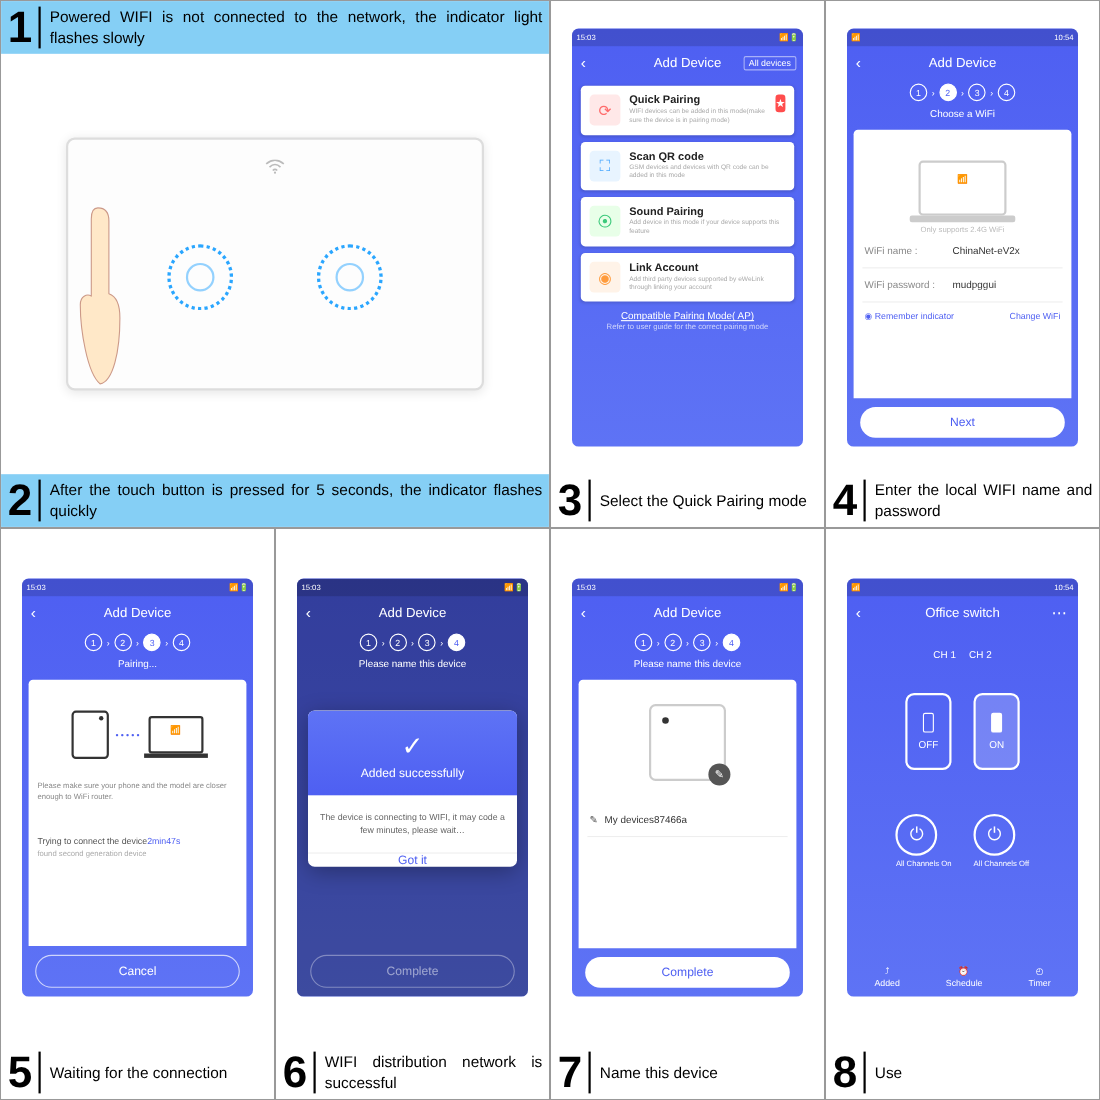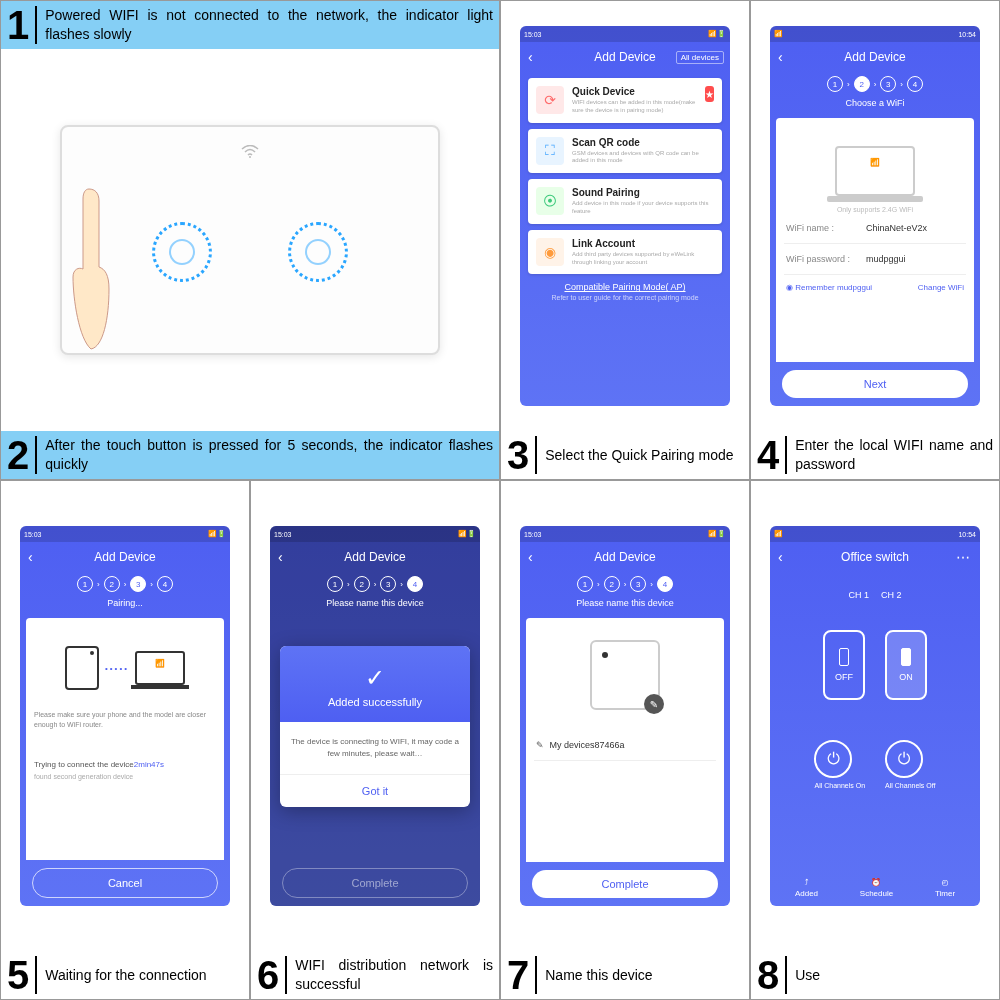--- a/index.html
+++ b/index.html
@@ -59,21 +59,21 @@
   .power-row { display: flex; gap: 20px; justify-content: center; margin-top: 40px; }
   .power-btn { width: 38px; height: 38px; border: 2px solid #fff; border-radius: 50%; color: #fff; display: flex; align-items: center; justify-content: center; font-size: 16px; }
   .power-lbl { color: #fff; font-size: 7px; text-align: center; margin-top: 4px; }
   .bottom-icons { display: flex; justify-content: space-around; color: #fff; font-size: 8px; padding: 8px 4px; margin-top: auto; }
   .bottom-icons div { display: flex; flex-direction: column; align-items: center; gap: 2px; }
   
   .modal { position: absolute; left: 10px; right: 10px; top: 120px; background: #fff; border-radius: 6px; box-shadow: 0 4px 20px rgba(0,0,0,0.3); overflow: hidden; }
   .modal-head { background: linear-gradient(180deg,#5e73f5,#4e5ff2); color: #fff; text-align: center; padding: 18px 8px 14px; }
   .modal-head .check { font-size: 24px; }
   .modal-body { padding: 14px 10px; font-size: 8px; color: #666; text-align: center; line-height: 1.5; }
-  .modal-btn { color: #4e5ff2; text-align: center; padding: 10px; font-size: 11px; border-top: 1px solid #eee; }
+  .modal-btn { color: #4e5ff2; text-align: center; font-size: 11px; border-top: 1px solid #eee; }
   .overlay-dark::before { content:""; position:absolute; inset:0; background:rgba(0,0,0,0.35); }
   
   .laptop-ico { width: 80px; height: 50px; border: 2px solid #ccc; border-radius: 4px; margin: 20px auto 10px; position: relative; }
   .laptop-ico::after { content:""; position:absolute; left:-10px; right:-10px; bottom:-8px; height:6px; background:#ccc; border-radius:2px; }
 </style>
 </head>
 <body>
 
 <div class="grid">
 
@@ -114,21 +114,21 @@
           </div>
         <div class="navbar">
             <span class="back">‹</span>
             <span>Add Device</span>
             <span class="right">All devices</span>
           </div>
         <div style="flex:1; overflow:hidden;">
           <div class="opt-card">
             <div class="opt-icon" style="background:#ffe8e8;color:#ff6b6b;">⟳</div>
             <div>
-                <div class="opt-title">Quick Device</div>
+                <div class="opt-title">Quick Pairing</div>
                 <div class="opt-desc">WIFI devices can be added in this mode(make sure the device is in pairing mode)</div>
               </div>
             <div style="background:#ff4d4d;color:#fff;width:16px;height:16px;border-radius:3px;font-size:10px;display:flex;align-items:center;justify-content:center;">★</div>
           </div>
           <div class="opt-card">
             <div class="opt-icon" style="background:#e8f4ff;color:#4aa8ff;">⛶</div>
             <div>
                 <div class="opt-title">Scan QR code</div>
                 <div class="opt-desc">GSM devices and devices with QR code can be added in this mode</div>
               </div>
@@ -187,21 +187,21 @@
           <div style="text-align:center;color:#bbb;font-size:7px;">Only supports 2.4G WiFi</div>
           <div class="form-row">
               <span class="lbl">WiFi name :</span>
               <span class="val">ChinaNet-eV2x</span>
             </div>
           <div class="form-row">
               <span class="lbl">WiFi password :</span>
               <span class="val">mudpggui</span>
             </div>
           <div style="display:flex;justify-content:space-between;padding:8px 2px;font-size:8px;">
-            <span style="color:#4e5ff2;">◉ <span>Remember mudpggui</span></span>
+            <span style="color:#4e5ff2;">◉ <span>Remember indicator</span></span>
             <span style="color:#4e5ff2;">Change WiFi</span>
           </div>
         </div>
         <div class="phone-footer">
             <div class="pill-btn">Next</div>
           </div>
       </div>
     </div>
     <div class="caption bottom">
       <span class="step-num">4</span>

